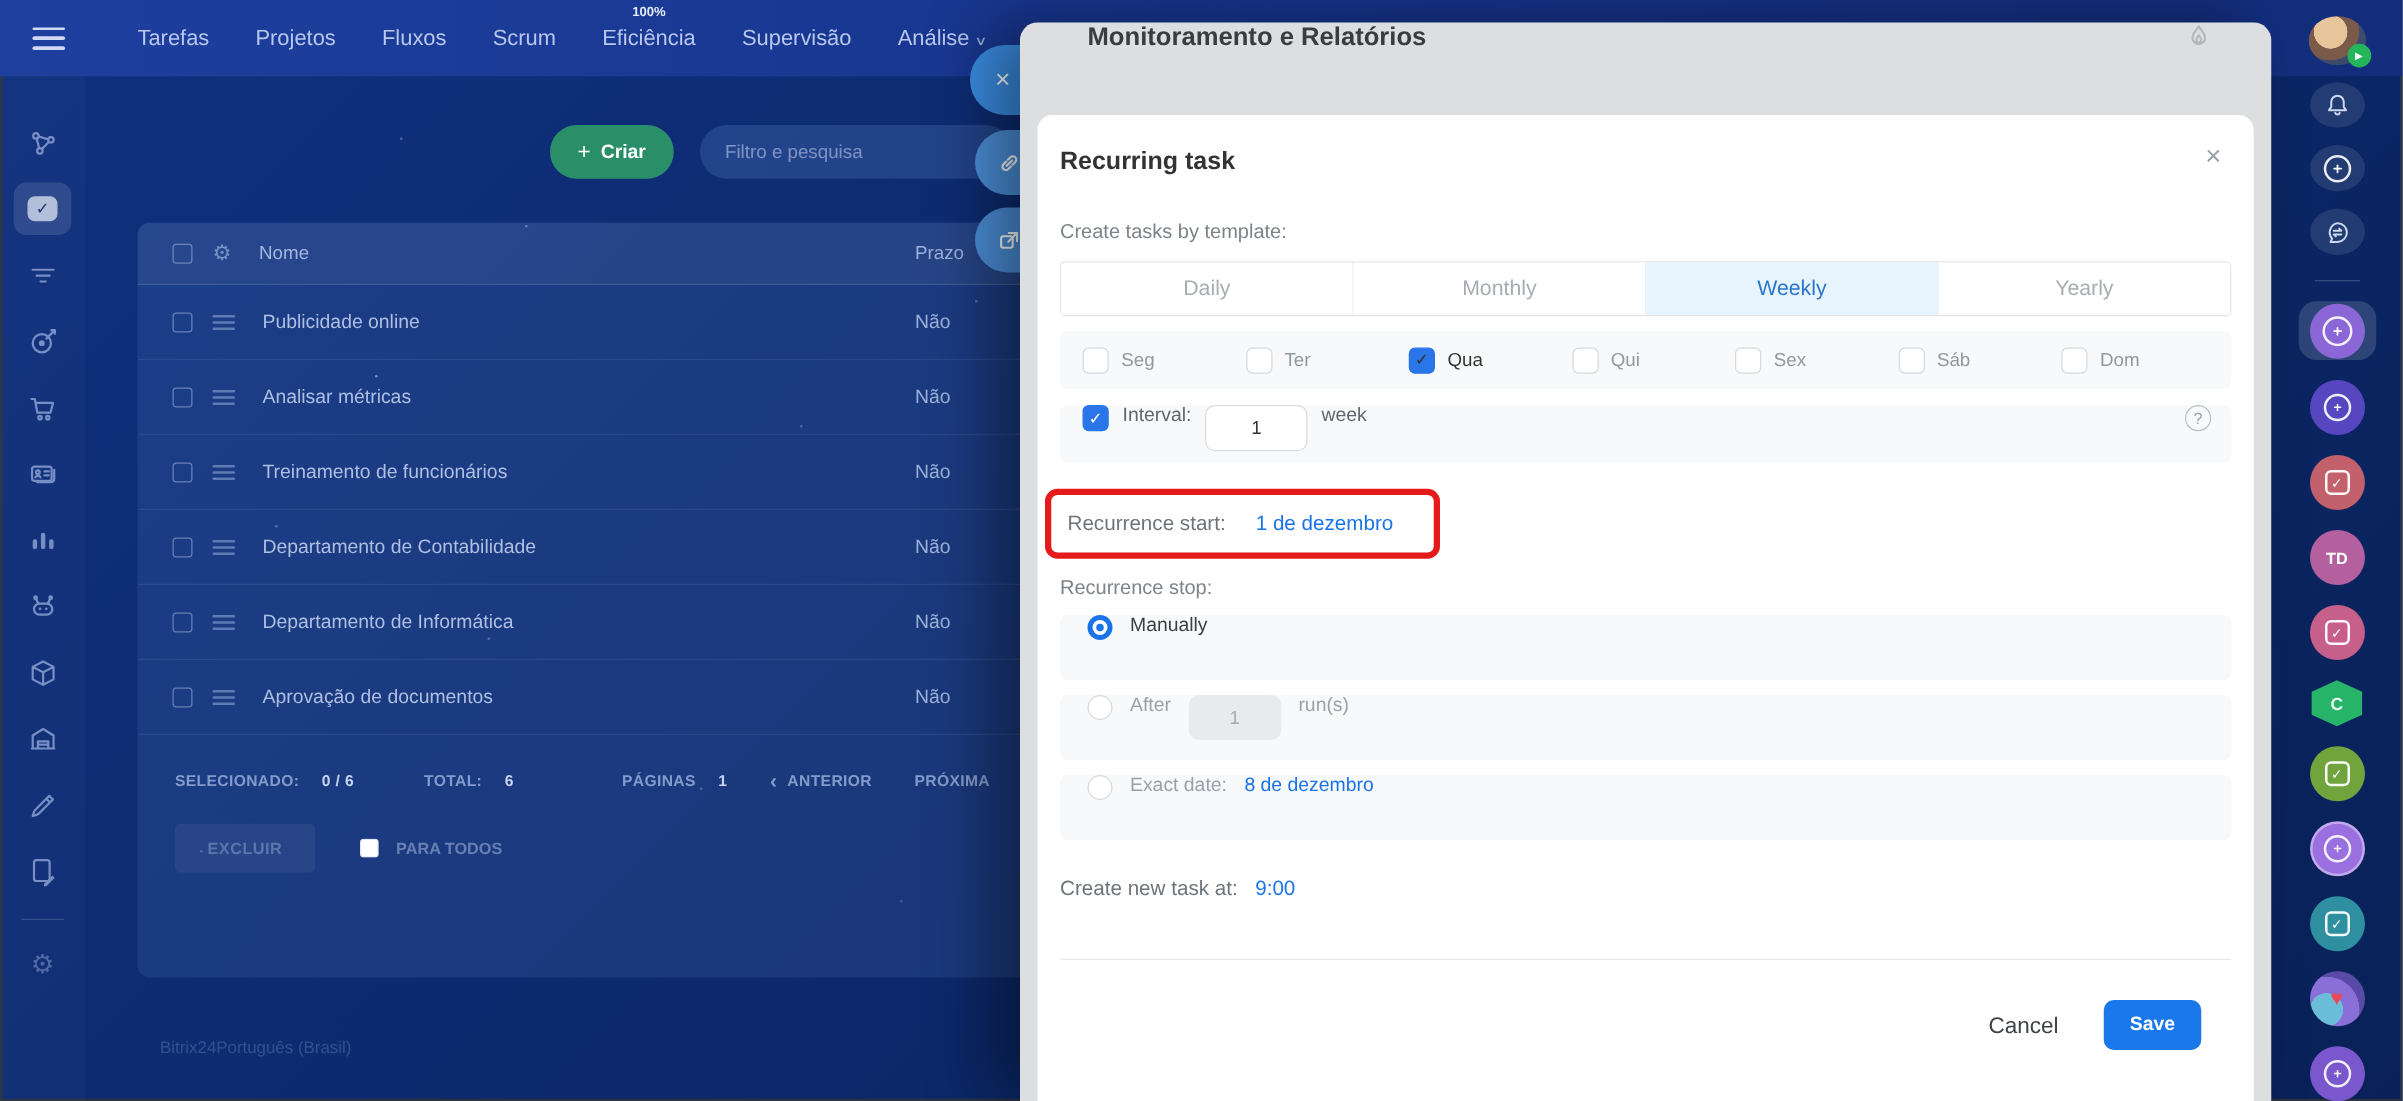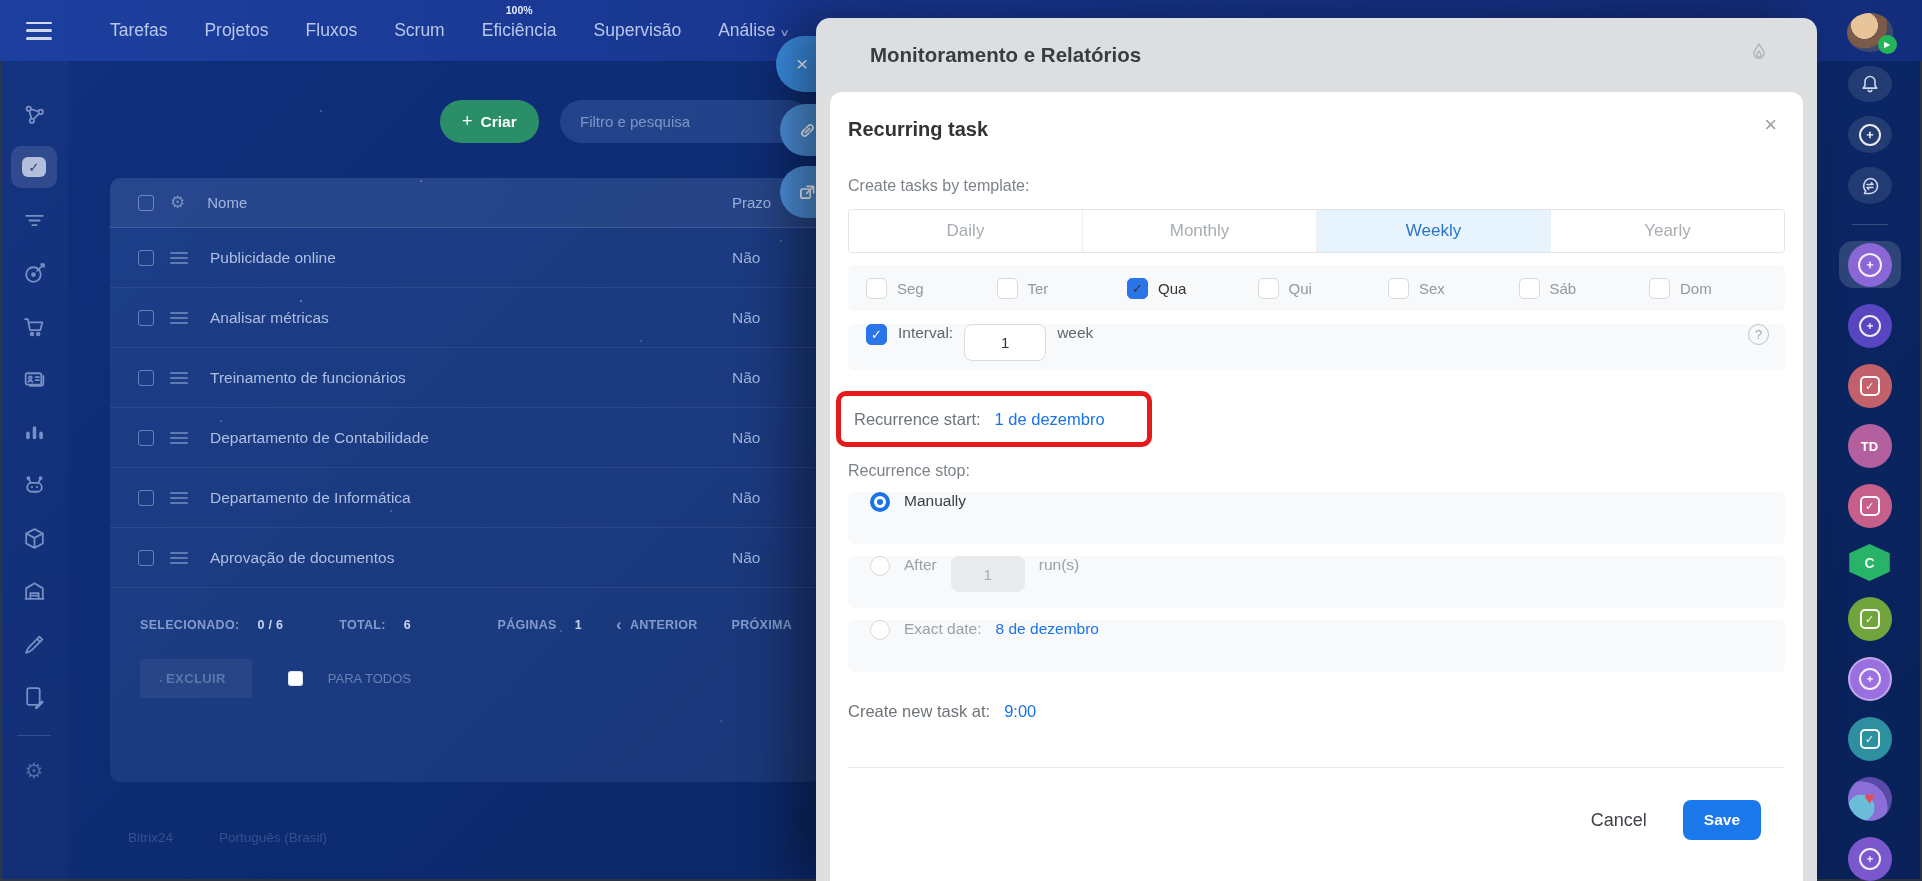--- a/index.html
+++ b/index.html
@@ -60,36 +60,36 @@
   .t-prazo { width:90px; text-align:left; flex:none; color:#9db1d8; }
   .stats { display:flex; align-items:center; margin-top:28px; padding:0 30px; color:rgba(158,180,222,.8);
            font-size:12.5px; font-weight:bold; letter-spacing:.3px; }
   .stats b { color:#c7d4ee; margin-left:18px; font-weight:bold; }
   .stats .sp { flex:1; }
   .stats .pg { margin-right:34px; display:flex; align-items:center; }
   .stats .chev { font-size:17px; margin-right:8px; line-height:1; }
   .actions { display:flex; align-items:center; margin-top:26px; padding:0 30px; }
   .btn-excluir { background:rgba(255,255,255,.055); border:none; border-radius:4px; padding:12px 26px;
                  color:rgba(178,198,232,.38); font-size:13px; font-weight:bold; letter-spacing:.4px; cursor:pointer; }
-  .for-all { display:flex; align-items:center; gap:25px; margin-left:36px; color:rgba(178,198,232,.5); font-size:13px; font-weight:normal; cursor:pointer; }
+  .for-all { display:flex; align-items:center; gap:14px; margin-left:36px; color:rgba(178,198,232,.5); font-size:13px; font-weight:bold; cursor:pointer; }
   .for-all .cb { width:15px; height:15px; border:1.5px solid rgba(178,198,232,.4); border-radius:3px; }
-  .bottom-links { position:absolute; left:128px; top:830px; display:flex; gap:46px; color:rgba(150,175,220,.28); font-size:13.5px; z-index:1; }
+  .bottom-links { position:absolute; left:128px; top:830px; display:flex; color:rgba(150,175,220,.28); font-size:13.5px; z-index:1; }
 
   
   .pill { position:absolute; width:86px; border-radius:28px; z-index:4; display:flex; align-items:center; cursor:pointer; }
   .pill svg { width:21px; height:21px; stroke:#fff; fill:none; stroke-width:1.9; stroke-linecap:round; stroke-linejoin:round; margin-left:17px; }
   .pill-x { left:776px; top:36px; height:56px; background:#3b8ee4; color:#fff; font-size:21px; }
   .pill-x span { margin-left:20px; }
   .pill-link { left:780px; top:104px; height:52px; background:#4b90da; }
   .pill-ext { left:780px; top:166px; height:52px; background:#4b90da; }
 
   
   .modal { position:absolute; left:816px; top:18px; width:1001px; height:863px; z-index:5;
            background:#dcdee0; border-radius:14px 14px 0 0; box-shadow:-24px 0 50px rgba(0,0,0,.4); }
-  .modal-head { height:74px; display:flex; align-items:center; padding:0 46px 0 54px; }
+  .modal-head { height:74px; display:flex; align-items:flex-start; padding:0 46px 0 54px; }
   .modal-title { color:#3a3d40; font-size:20.5px; font-weight:bold; flex:1; }
   .flame svg { width:24px; height:24px; stroke:#b4b7ba; fill:none; stroke-width:1.6; stroke-linejoin:round; }
   .dialog { position:absolute; left:14px; top:74px; right:14px; bottom:0; background:#fff; border-radius:12px 12px 0 0; }
   .dlg-body { padding:26px 18px 0; position:relative; }
   .dlg-title { color:#333; font-size:20px; font-weight:bold; }
   .dlg-close { position:absolute; right:26px; top:22px; color:#9ba0a5; font-size:22px; cursor:pointer; line-height:1; }
   .tmpl-label { margin-top:36px; color:#7d838a; font-size:16px; }
   .tabs { margin-top:14px; height:44px; display:flex; border:1px solid #e2e4e7; border-radius:4px; overflow:hidden; }
   .tab { flex:1; display:flex; align-items:center; justify-content:center; font-size:17px; color:#a8adb3;
          border-right:1px solid #eceef1; cursor:pointer; background:#fff; }
@@ -100,21 +100,21 @@
   .day { display:flex; align-items:center; gap:10px; width:118px; cursor:pointer; }
   .cb { width:21px; height:21px; background:#fff; border:1px solid #d6dade; border-radius:5px; flex:none; }
   .cb.on { background:#2a76e8; border-color:#2a76e8; color:#fff; display:flex; align-items:center; justify-content:center; font-size:13px; font-weight:bold; }
   .day span { color:#9199a0; font-size:15px; }
   .day.sel span { color:#333; }
   .interval { margin-top:13px; height:46px; padding:0 18px; gap:11px; position:relative; }
   .interval label { color:#60666d; font-size:15.5px; }
   .interval input { width:82px; height:37px; border:1px solid #d8dbdf; border-radius:8px; text-align:center; font-size:15px; color:#333; outline:none; }
   .q-ic { position:absolute; right:16px; width:21px; height:21px; border:1.5px solid #bcc0c4; border-radius:50%;
           color:#a0a4a8; font-size:13px; display:flex; align-items:center; justify-content:center; cursor:pointer; }
-  .rec-start { margin-top:26px; height:46px; display:flex; align-items:center; gap:14px; position:relative; padding-left:6px; }
+  .rec-start { margin-top:26px; height:46px; display:flex; align-items:center; gap:24px; position:relative; padding-left:6px; }
   .rec-start .lbl { color:#6e747b; font-size:16.5px; }
   .link { color:#1a73e8; font-size:16.5px; cursor:pointer; }
   .red-box { position:absolute; left:-12px; top:-5px; width:316px; height:56px; border:5px solid #e51a1a; border-radius:10px; pointer-events:none; }
   .stop-label { margin-top:20px; color:#7d838a; font-size:16px; }
   .opt { margin-top:12px; height:52px; padding:0 22px; gap:14px; cursor:pointer; }
   .radio { width:20px; height:20px; border-radius:50%; background:#fff; border:1px solid #d4d8db; flex:none; position:relative; }
   .radio.on { border:none; background:#1a73e8; }
   .radio.on::after { content:""; position:absolute; inset:4px; border-radius:50%; background:#fff; }
   .radio.on::before { content:""; position:absolute; inset:7px; border-radius:50%; background:#1a73e8; z-index:1; }
   .opt .on-lbl { color:#3a3f44; font-size:15.5px; }

